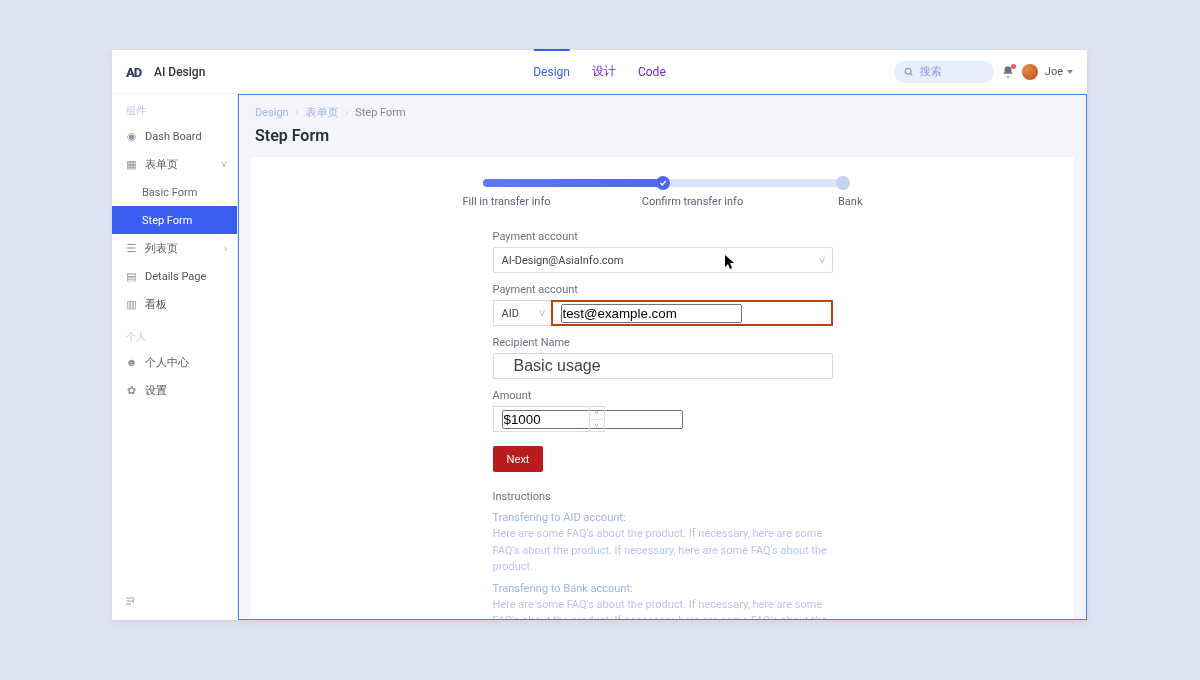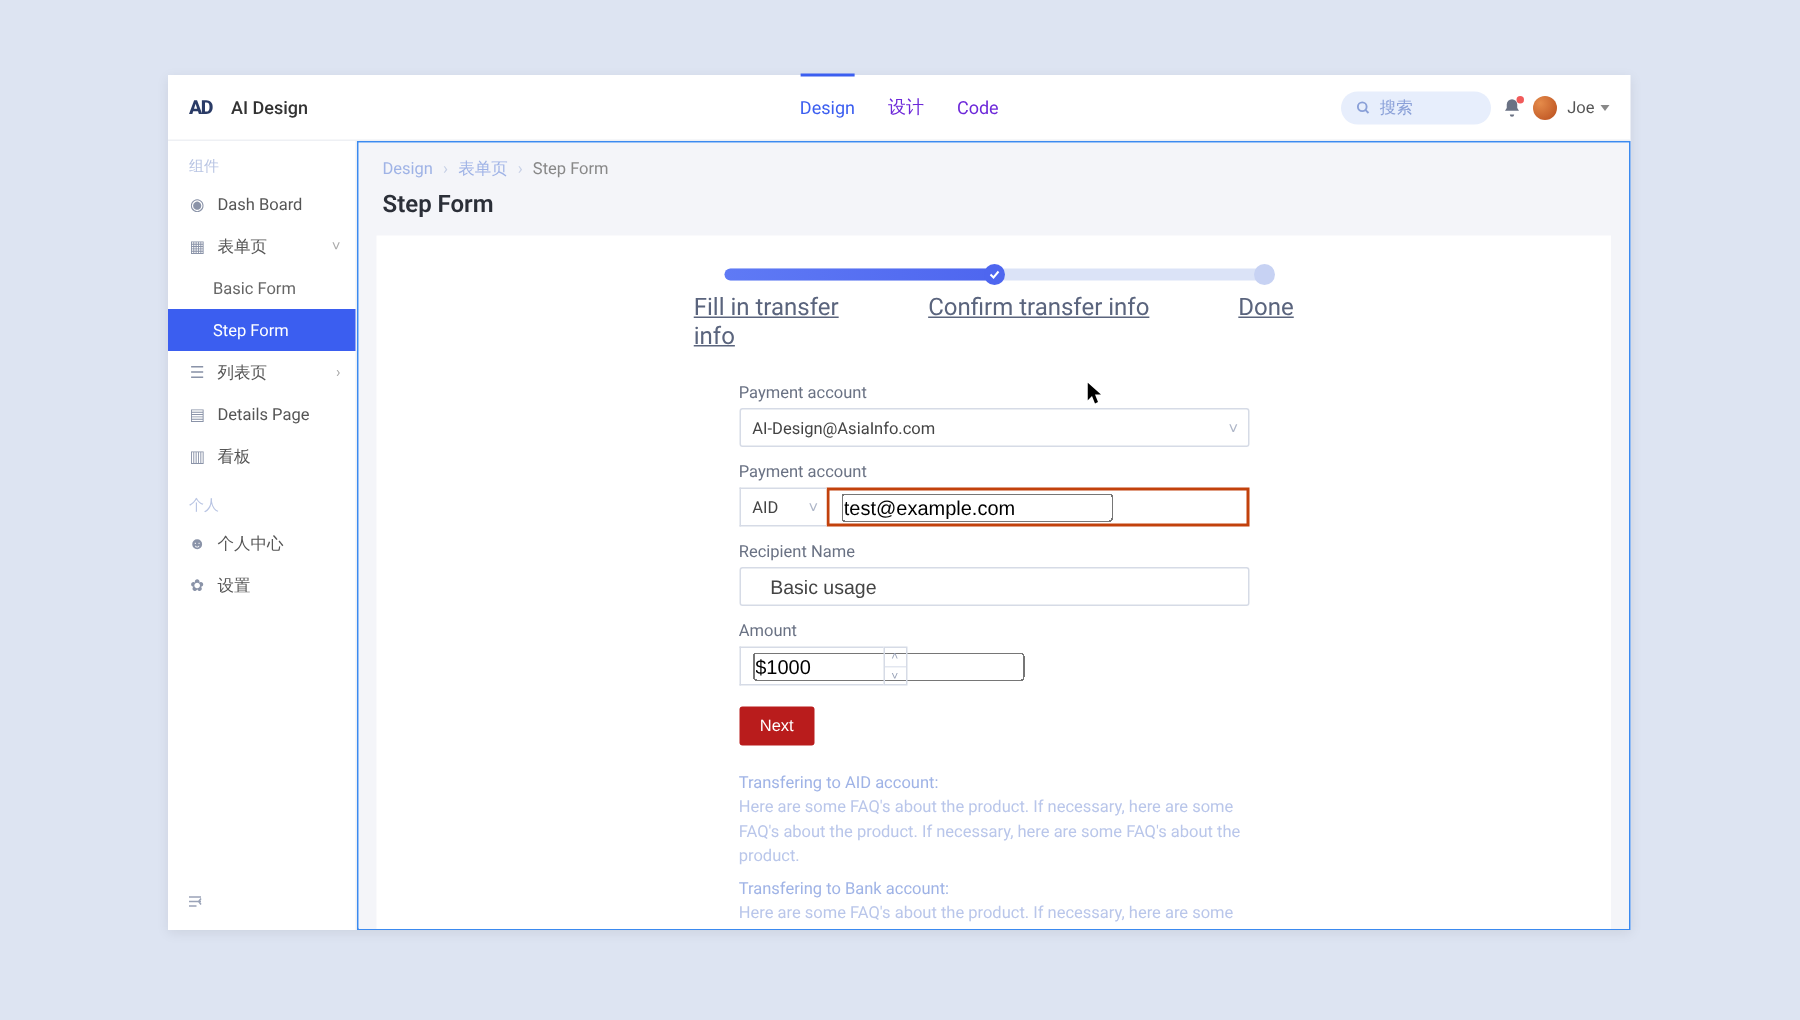--- a/index.html
+++ b/index.html
@@ -179,23 +179,23 @@
     position:absolute; top:50%; transform:translate(-50%,-50%);
     width:14px; height:14px; border-radius:50%;
     background:#4e66ef; color:#fff;
     display:flex;align-items:center;justify-content:center;
     font-size:9px;
   }
   .step-node.n1 { left: 50%; }
   .step-node.n2 { left: 100%; background:#c7d2f3; }
   .step-labels {
     display:flex; justify-content:space-between;
-    font-size:16px; color:#5a647d;
+    font-size:11px; color:#5a647d;
     margin-top:8px;
-    width: 400px; margin-left:-20px;text-decoration:underline;
+    width: 400px; margin-left:-20px;
   }
   .step-labels span:nth-child(2){ text-align:center; flex:1;}
   .step-labels span:first-child{ text-align:left; width:120px;}
   .step-labels span:last-child{ text-align:right; width:60px;}
 
   .form {
     width: 340px;
     margin: 22px auto 0 auto;
   }
   .flabel {
@@ -210,21 +210,21 @@
     border: 1px solid #d6dbe6;
     border-radius: 2px;
     background:#fff;
     font-size:11px;
     color:#444;
     padding: 0 8px;
     display:flex; align-items:center;
     position:relative;
   }
   .control input {
-    border:none; outline:none; width:100%; font-size:13px; color:#444; background:transparent;padding-left:12px;
+    border:none; outline:none; width:100%; font-size:16px; color:#444; background:transparent;padding-left:12px;
   }
   .control .dd {
     position:absolute; right:6px; color:#aeb6c8;
   }
   .combo { display:flex; gap:0;}
   .combo .prefix {
     width:58px; height:26px; border:1px solid #d6dbe6; border-right:none;
     display:flex;align-items:center;padding:0 8px;font-size:11px;color:#444;
     background:#fff; position:relative;
   }
@@ -381,21 +381,21 @@
             <div class="step-node n1">
               <svg width="8" height="8" viewBox="0 0 24 24" fill="none" stroke="#fff" stroke-width="4">
                   <polyline points="4,12 10,18 20,6"></polyline>
                 </svg>
             </div>
             <div class="step-node n2"></div>
           </div>
           <div class="step-labels">
             <span>Fill in transfer info</span>
             <span>Confirm transfer info</span>
-            <span>Done</span>
+            <span>Bank</span>
           </div>
         </div>
 
         <div class="form">
 
           <label class="flabel">Payment account</label>
           <div class="control">
             <span>AI-Design@AsiaInfo.com</span>
             <span class="dd">˅</span>
           </div>
@@ -423,20 +423,21 @@
             </div>
             <div class="stepper">
               <div>˄</div>
               <div>˅</div>
             </div>
           </div>
 
           <button class="btn-primary">Next</button>
 
           <div class="instructions">
+            <div class="hdr">Instructions</div>
             <div class="sub">Transfering to AID account:</div>
             <div class="body">Here are some FAQ's about the product. If necessary, here are some FAQ's about the product. If necessary, here are some FAQ's about the product.</div>
             <div class="sub">Transfering to Bank account:</div>
             <div class="body">Here are some FAQ's about the product. If necessary, here are some FAQ's about the product. If necessary, here are some FAQ's about the product.</div>
           </div>
 
         </div>
       </div>
 
       <svg class="cursor-arrow" style="left:486px; top:160px;" width="12" height="16" viewBox="0 0 12 16">

